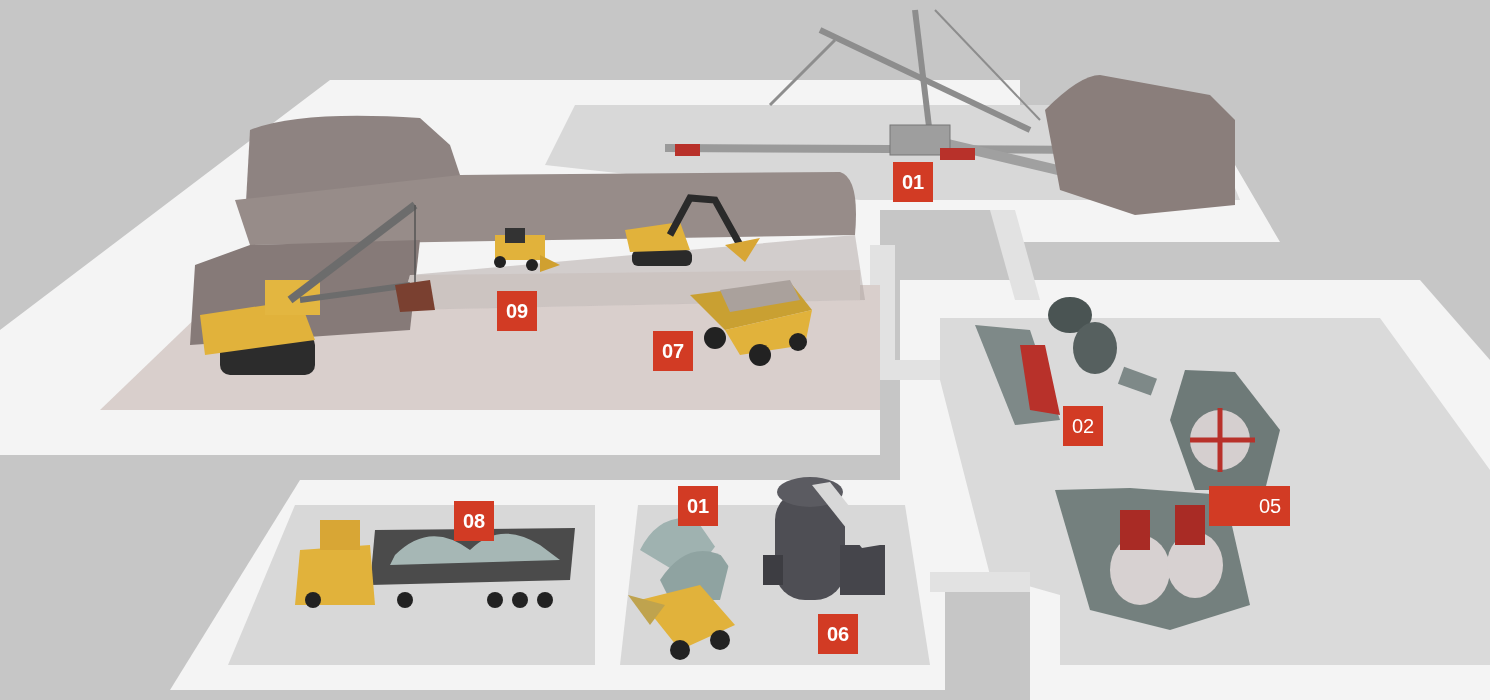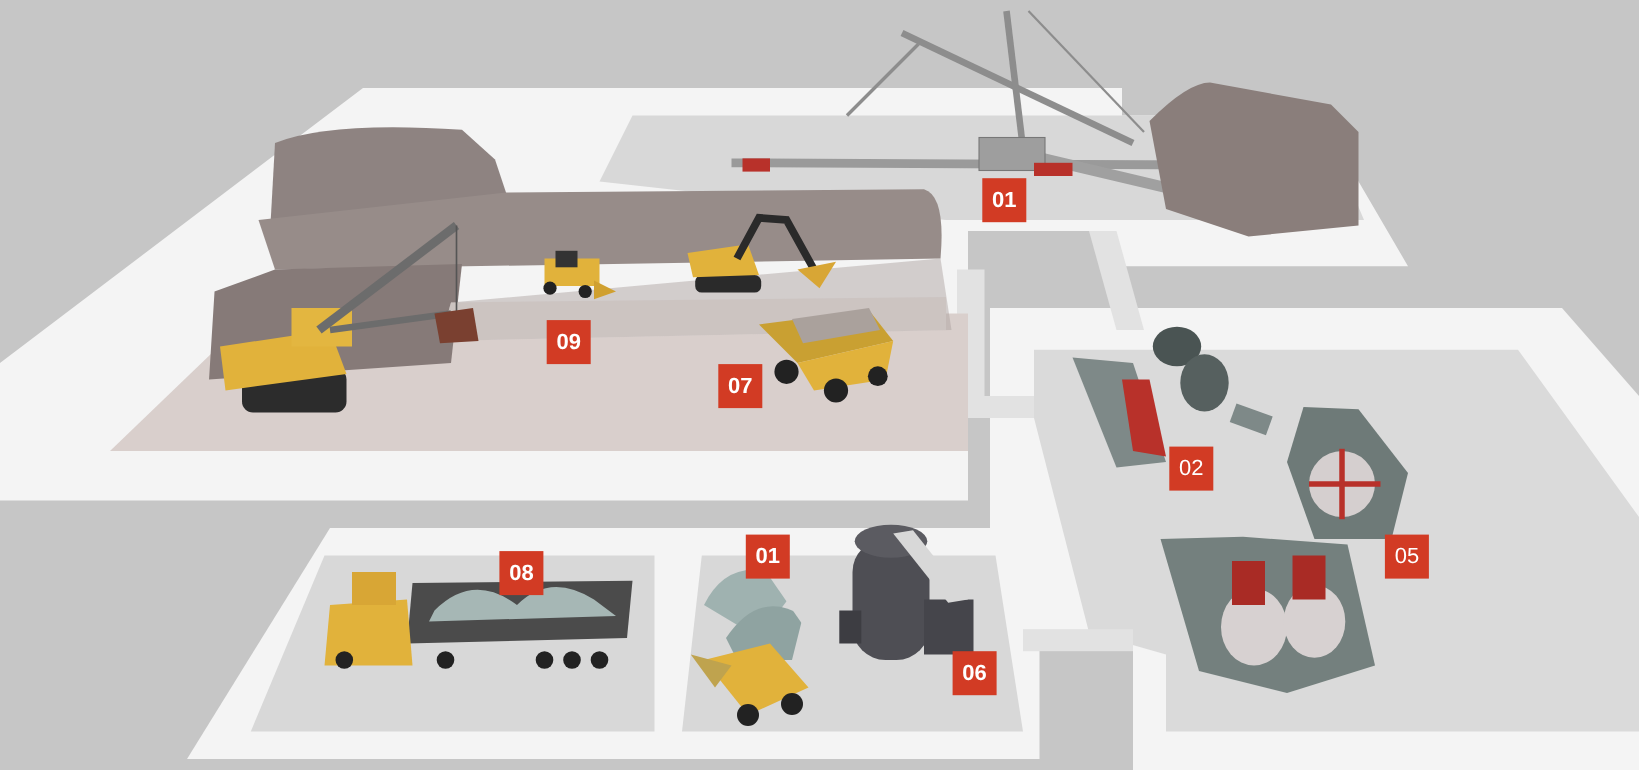--- a/index.html
+++ b/index.html
@@ -134,16 +134,16 @@
     <circle cx="680" cy="650" r="10" fill="#222"></circle>
     <circle cx="720" cy="640" r="10" fill="#222"></circle>
     <polygon points="628,595 665,605 650,625" fill="#bfa34e"></polygon>
   </g>
 </svg>
 
 <div class="badge" style="left:893px;top:162px;">01</div>
 <div class="badge" style="left:497px;top:291px;">09</div>
 <div class="badge" style="left:653px;top:331px;">07</div>
 <div class="badge thin" style="left:1063px;top:406px;">02</div>
-<div class="badge thin" style="left:1259px;top:486px;">05</div>
-<div class="badge" style="left:818px;top:592px;margin-left:48px;">06</div>
+<div class="badge thin" style="left:1209px;top:486px;padding-left:41px;">05</div>
+<div class="badge" style="left:818px;top:614px;">06</div>
 <div class="badge" style="left:678px;top:486px;">01</div>
 <div class="badge" style="left:418px;top:501px;margin-left:36px;">08</div>
 
 </body></html>

